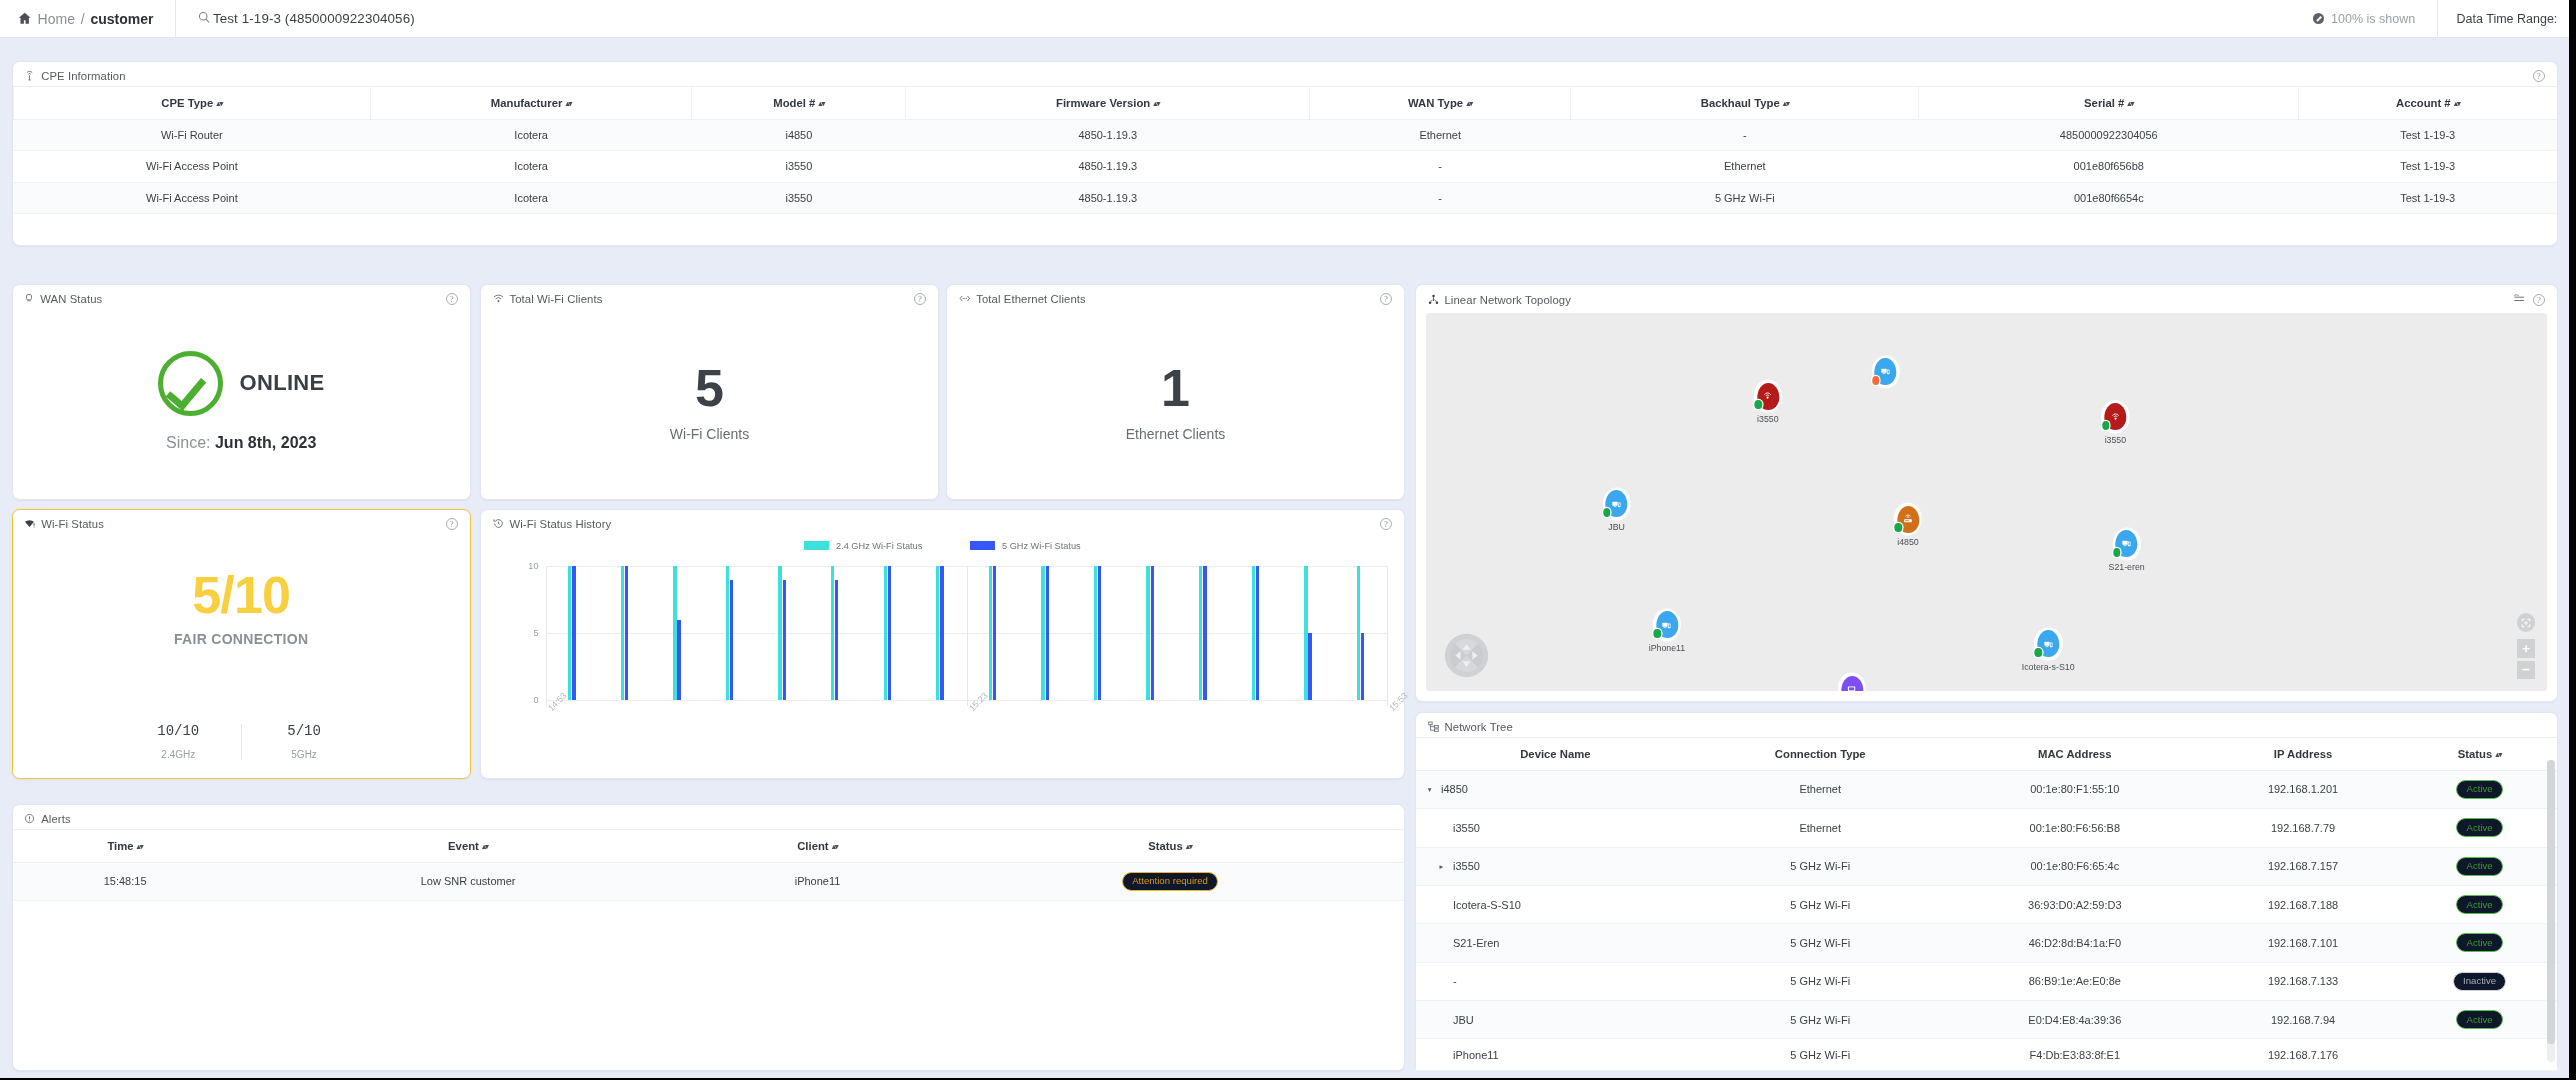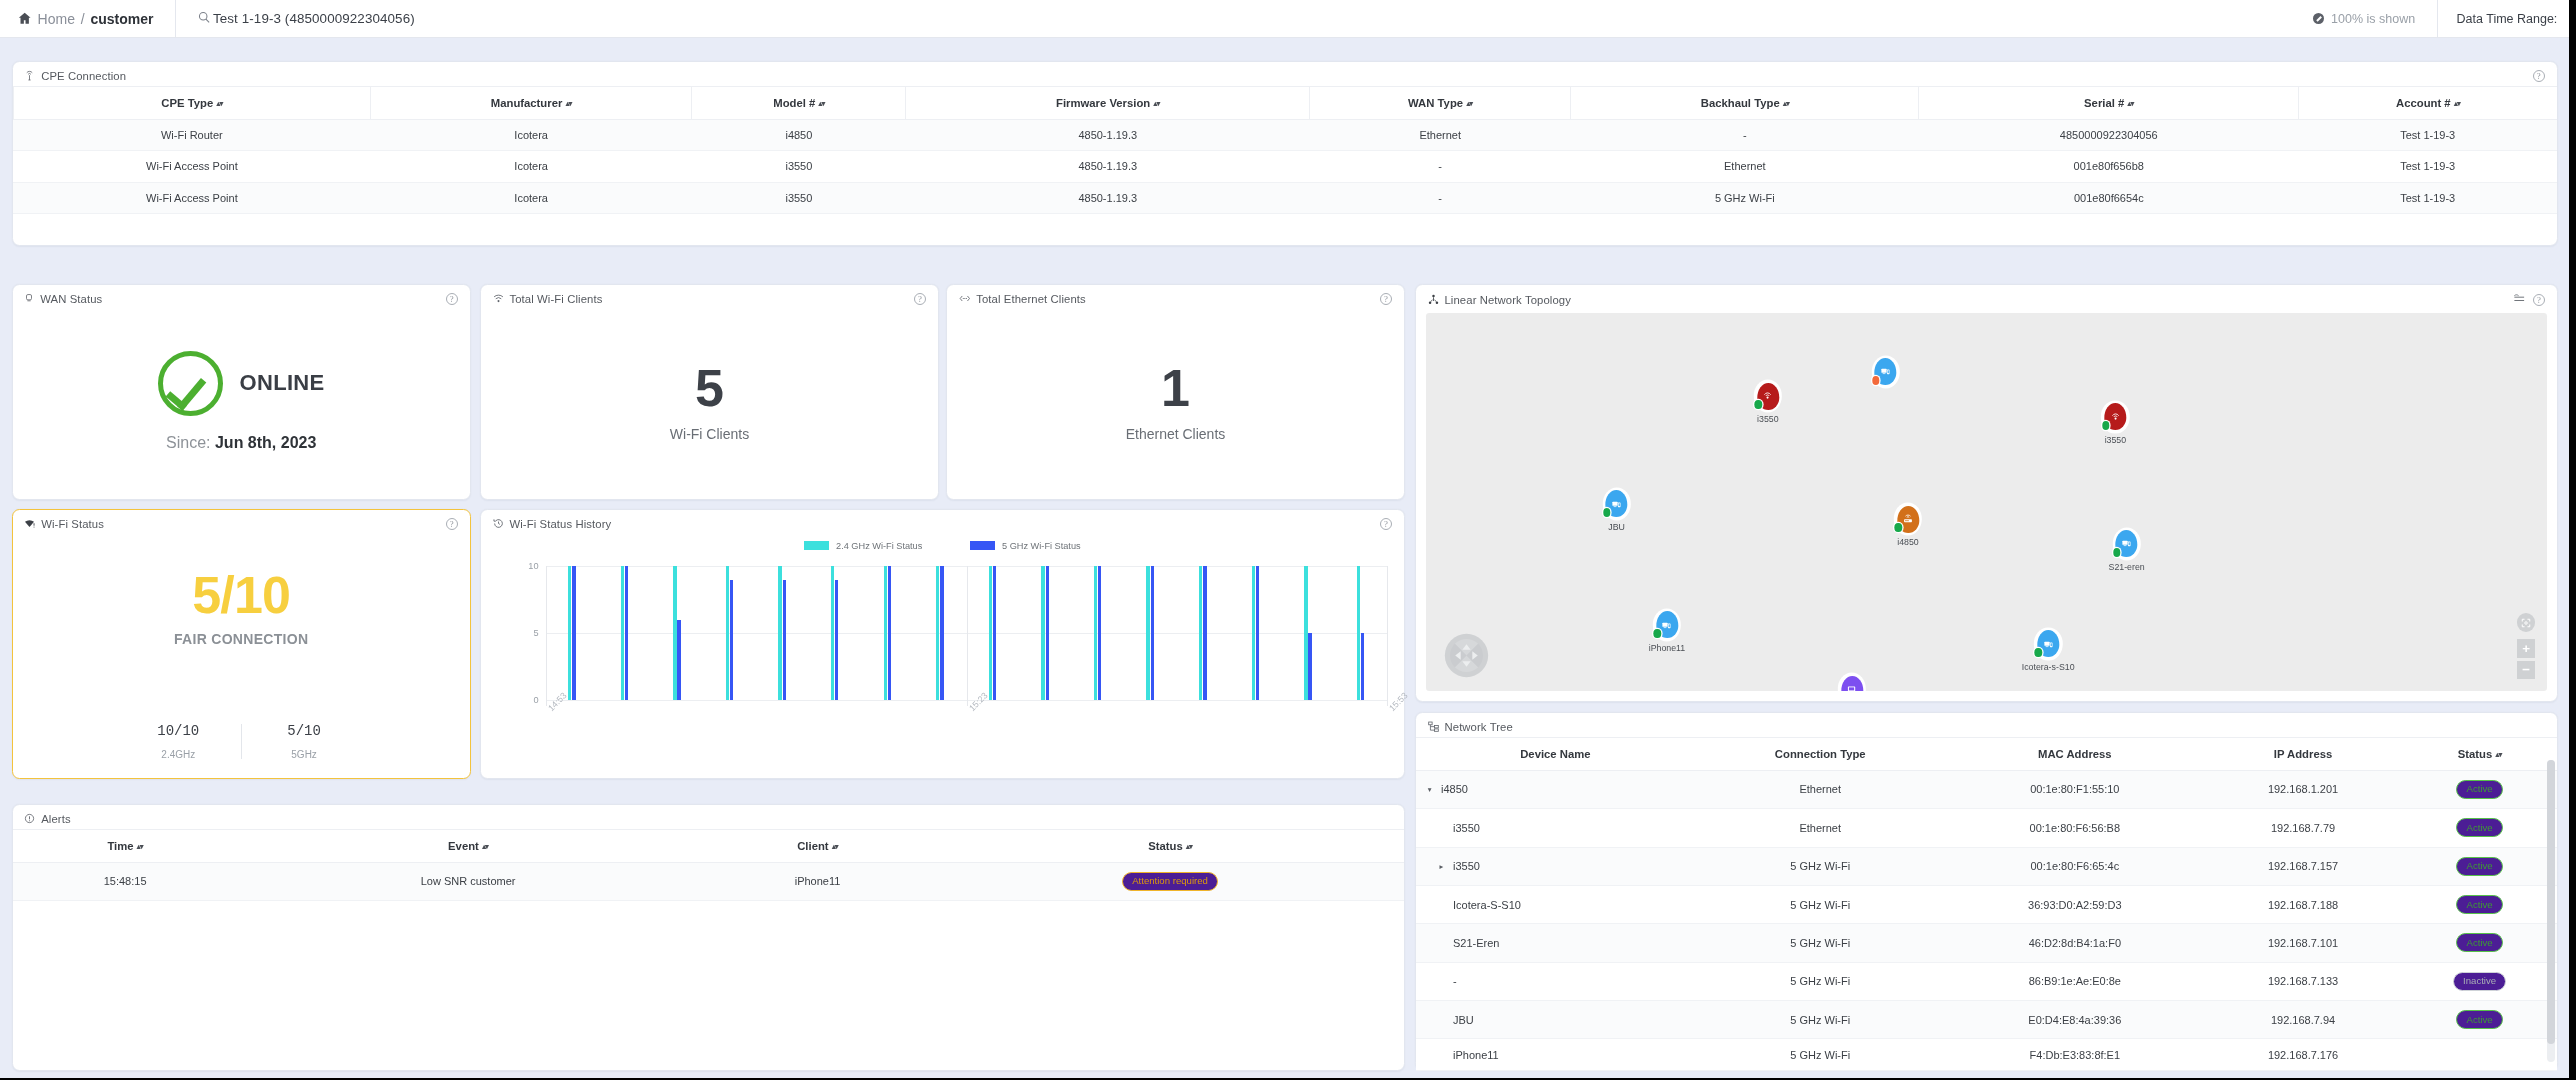--- a/index.html
+++ b/index.html
@@ -201,21 +201,21 @@
   
   #tree table.grid th { text-align:center; }
   #tree td.dev { text-align:left; padding-left:25px; position:relative; }
   #tree td.dev.l1 { padding-left: 37px; }
   .twisty { position:absolute; left:11.7px; top:50%; transform:translateY(-50%);
             font-size:7.5px; color:#5a5e64; }
   .twisty.l1 { left: 23.4px; }
   .pill {
     display:inline-block; min-width:45px; padding:2.5px 9.2px; border-radius:10px;
     font-size:9.6px; line-height:1.25; border:0.8px solid #57c04a; color:#3d9c33;
-    background:#4c1d95;
+    background:#0f172a;
   }
   .pill.inactive { border-color:#cfd3d8; color:#a9aeb5; }
   .pill.warn { border-color:#f0b429; color:#dd9a0b; }
 
   .treescroll {
     position:absolute; right:2.5px; top:47px; bottom:6.7px; width:7.5px;
     background:#eceef1; border-radius:4.2px;
   }
   .treescroll i { position:absolute; left:0; top:0; width:7.5px; height:94%;
                   background:#d2d5da; border-radius:4.2px; display:block; }
@@ -259,21 +259,21 @@
   <div class="panel" id="cpe">
     <div class="phead">
       <div class="ptitle">
         <span>
           <svg viewBox="0 0 16 16" width="11" height="11">
               <path d="M4 4a5 5 0 0 1 8 0" fill="none" stroke="#62666d" stroke-width="1.2"></path>
               <path d="M6 6.2a2.6 2.6 0 0 1 4 0" fill="none" stroke="#62666d" stroke-width="1.2"></path>
               <path d="M8 7.5v7M6.4 14.5h3.2" stroke="#62666d" stroke-width="1.2" fill="none"></path>
             </svg>
         </span>
-        <span>CPE Connection</span>
+        <span>CPE Information</span>
       </div>
       <div class="phelp">
         <div class="qmark">?</div>
       </div>
     </div>
     <table class="grid">
       <thead>
           <tr id="cpe-head">
             <th class="th-cell">CPE Type<span class="sortico">▴▾</span></th>
             <th class="th-cell">Manufacturer<span class="sortico">▴▾</span></th>

